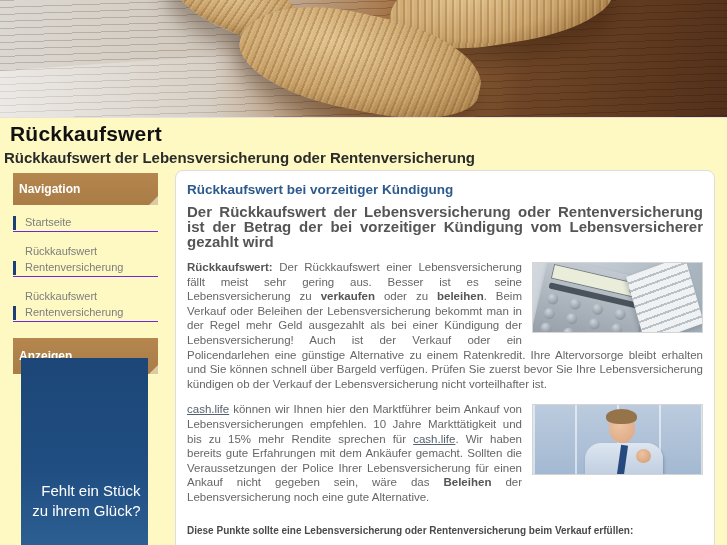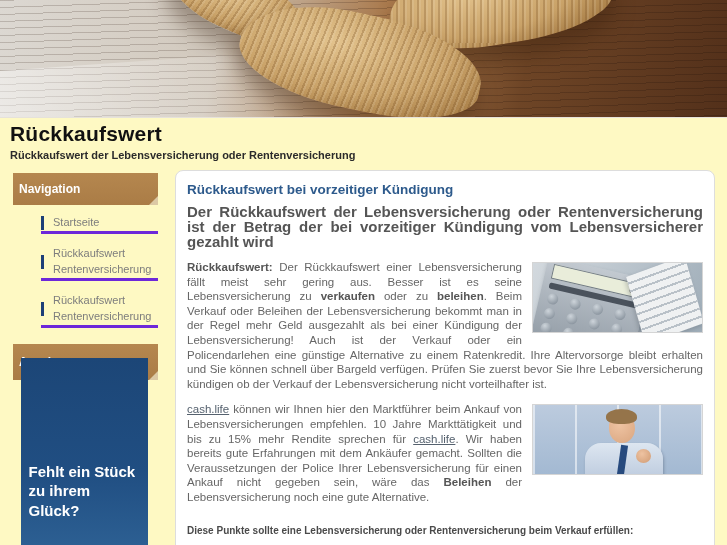--- a/index.html
+++ b/index.html
@@ -28,44 +28,44 @@
       repeating-linear-gradient(100deg, rgba(122,82,40,0.28) 0 2px, rgba(255,255,255,0.10) 2px 4px, transparent 4px 7px),
       radial-gradient(ellipse at 38% 35%, #e2c28c, #c9a268 55%, #a67c45 85%, #8a6234 100%);
     box-shadow: 0 16px 20px rgba(50,25,8,0.35);
   }
   .peanut-1 { left: 238px; top: 14px; width: 245px; height: 96px; transform: rotate(12deg); }
   .peanut-2 { left: 388px; top: -42px; width: 225px; height: 86px; transform: rotate(-9deg); }
   .peanut-3 { left: 168px; top: -26px; width: 140px; height: 58px; transform: rotate(24deg); }
 
   
   .page-title { position: absolute; left: 10px; top: 122px; font-size: 21px; font-weight: bold; color: #111; letter-spacing: 0.2px; }
-  .page-subtitle { position: absolute; left: 10px; top: 149px; font-size: 11px; font-weight: bold; color: #2b2b2b; }
+  .page-subtitle { position: absolute; left: 4px; top: 149px; font-size: 15px; font-weight: bold; color: #2b2b2b; }
 
   
   .sidebar { position: absolute; left: 13px; top: 173px; width: 145px; }
   .side-header {
     position: relative; height: 32px; background: linear-gradient(180deg, #b5874f, #aa7c46);
     color: #fff; font-size: 12px; font-weight: bold; line-height: 32px; padding-left: 6px;
   }
   .side-header .fold {
     position: absolute; right: 0; bottom: 0; width: 0; height: 0;
     border-bottom: 9px solid #dcc9a5; border-left: 9px solid transparent;
   }
   .nav-list { margin-top: 7px; }
-  .nav-item { display: flex; align-items: center; border-bottom: 3px solid #6d28d9; padding: 2px 0 1px 0; margin-bottom: 9px; cursor: pointer; margin-left: 28px; }
+  .nav-item { display: flex; align-items: flex-end; border-bottom: 1px solid #6d28d9; padding: 2px 0 1px 0; margin-bottom: 9px; cursor: pointer; }
   .nav-bar { flex: 0 0 3px; width: 3px; height: 14px; background: #1d3f77; margin-right: 9px; margin-top: 1px; }
   .nav-label { font-size: 11px; color: #7d7d7d; line-height: 16px; }
   .ads-header { margin-top: 16px; height: 36px; line-height: 36px; }
   .ad-box {
     position: absolute; left: 21px; top: 358px; width: 127px; height: 205px;
     background: linear-gradient(180deg, #1c4677 0%, #204e82 55%, #2f6396 100%);
     display: flex; flex-direction: column; justify-content: flex-end; align-items: center;
     padding-bottom: 42px; cursor: pointer;
   }
-  .ad-text { color: #fff; font-size: 15px; font-weight: bold; text-align: left; line-height: 1.32; width: 112px; }
+  .ad-text { color: #fff; font-size: 15px; font-weight: normal; text-align: right; line-height: 1.32; width: 112px; }
 
   
   .main-box {
     position: absolute; left: 175px; top: 170px; width: 540px; height: 395px;
     background: #fff; border: 1px solid #ddd; border-radius: 8px; padding: 9px 11px 0 11px;
   }
   .content-heading { color: #2d5a8c; font-size: 13.5px; font-weight: bold; margin: 2px 0 7px 0; }
   .intro { font-size: 15px; font-weight: bold; color: #555; text-align: justify; line-height: 15px; margin-bottom: 11px; }
   .body-p { font-size: 11.5px; color: #666; text-align: justify; line-height: 14.6px; margin-bottom: 11px; }
   .body-p b { color: #555; }

